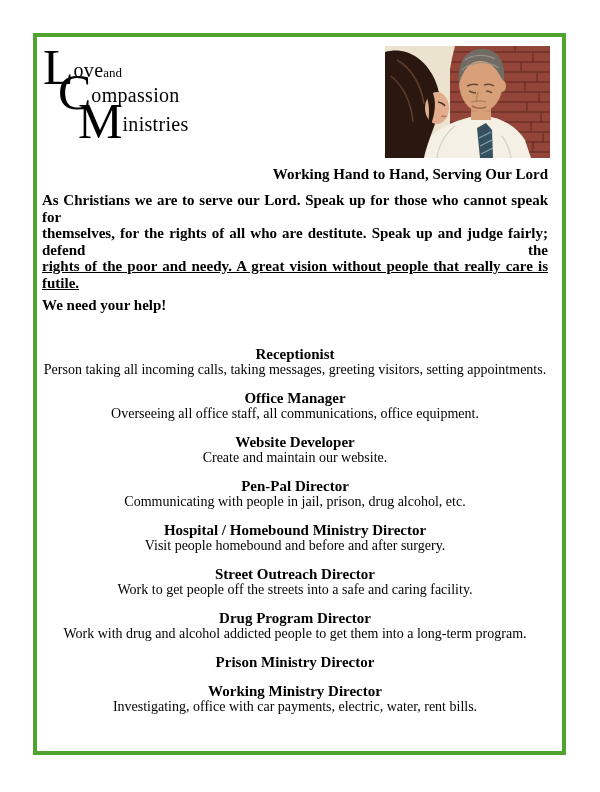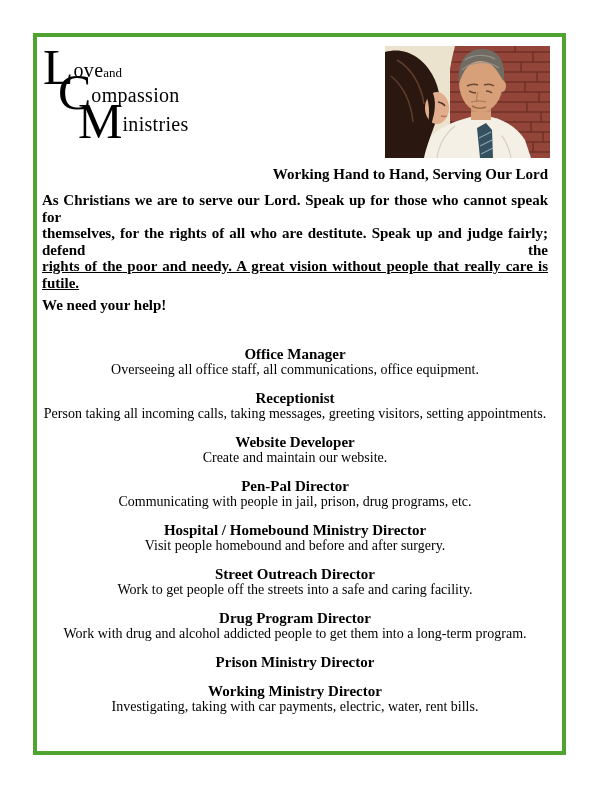--- a/index.html
+++ b/index.html
@@ -158,48 +158,48 @@
 <div class="content">
   <div class="tagline">Working Hand to Hand, Serving Our Lord</div>
   <div class="intro">
       <div class="intro-line">As Christians we are to serve our Lord.  Speak up for those who cannot speak for</div>
       <div class="intro-line">themselves, for the rights of all who are destitute. Speak up and judge fairly; defend the</div>
       <div class="intro-line last">rights of the poor and needy.  A great vision without people that really care is futile.</div>
     </div>
   <div class="help">We need your help!</div>
   <div class="positions">
       <div class="position">
+        <div class="pos-title">Receptionist</div>
+        <div class="pos-desc">Person taking all incoming calls, taking messages, greeting visitors, setting appointments.</div>
+      </div>
+      <div class="position">
         <div class="pos-title">Office Manager</div>
         <div class="pos-desc">Overseeing all office staff, all communications, office equipment.</div>
       </div>
       <div class="position">
-        <div class="pos-title">Receptionist</div>
-        <div class="pos-desc">Person taking all incoming calls, taking messages, greeting visitors, setting appointments.</div>
-      </div>
-      <div class="position">
         <div class="pos-title">Website Developer</div>
         <div class="pos-desc">Create and maintain our website.</div>
       </div>
       <div class="position">
         <div class="pos-title">Pen-Pal Director</div>
-        <div class="pos-desc">Communicating with people in jail, prison, drug programs, etc.</div>
+        <div class="pos-desc">Communicating with people in jail, prison, drug alcohol, etc.</div>
       </div>
       <div class="position">
         <div class="pos-title">Hospital / Homebound Ministry Director</div>
         <div class="pos-desc">Visit people homebound and before and after surgery.</div>
       </div>
       <div class="position">
         <div class="pos-title">Street Outreach Director</div>
         <div class="pos-desc">Work to get people off the streets into a safe and caring facility.</div>
       </div>
       <div class="position">
         <div class="pos-title">Drug Program Director</div>
         <div class="pos-desc">Work with drug and alcohol addicted people to get them into a long-term program.</div>
       </div>
       <div class="position">
         <div class="pos-title">Prison Ministry Director</div>
       </div>
       <div class="position">
         <div class="pos-title">Working Ministry Director</div>
-        <div class="pos-desc">Investigating, taking with car payments, electric, water, rent bills.</div>
+        <div class="pos-desc">Investigating, office with car payments, electric, water, rent bills.</div>
       </div>
     </div>
 </div>
 
 </body></html>

